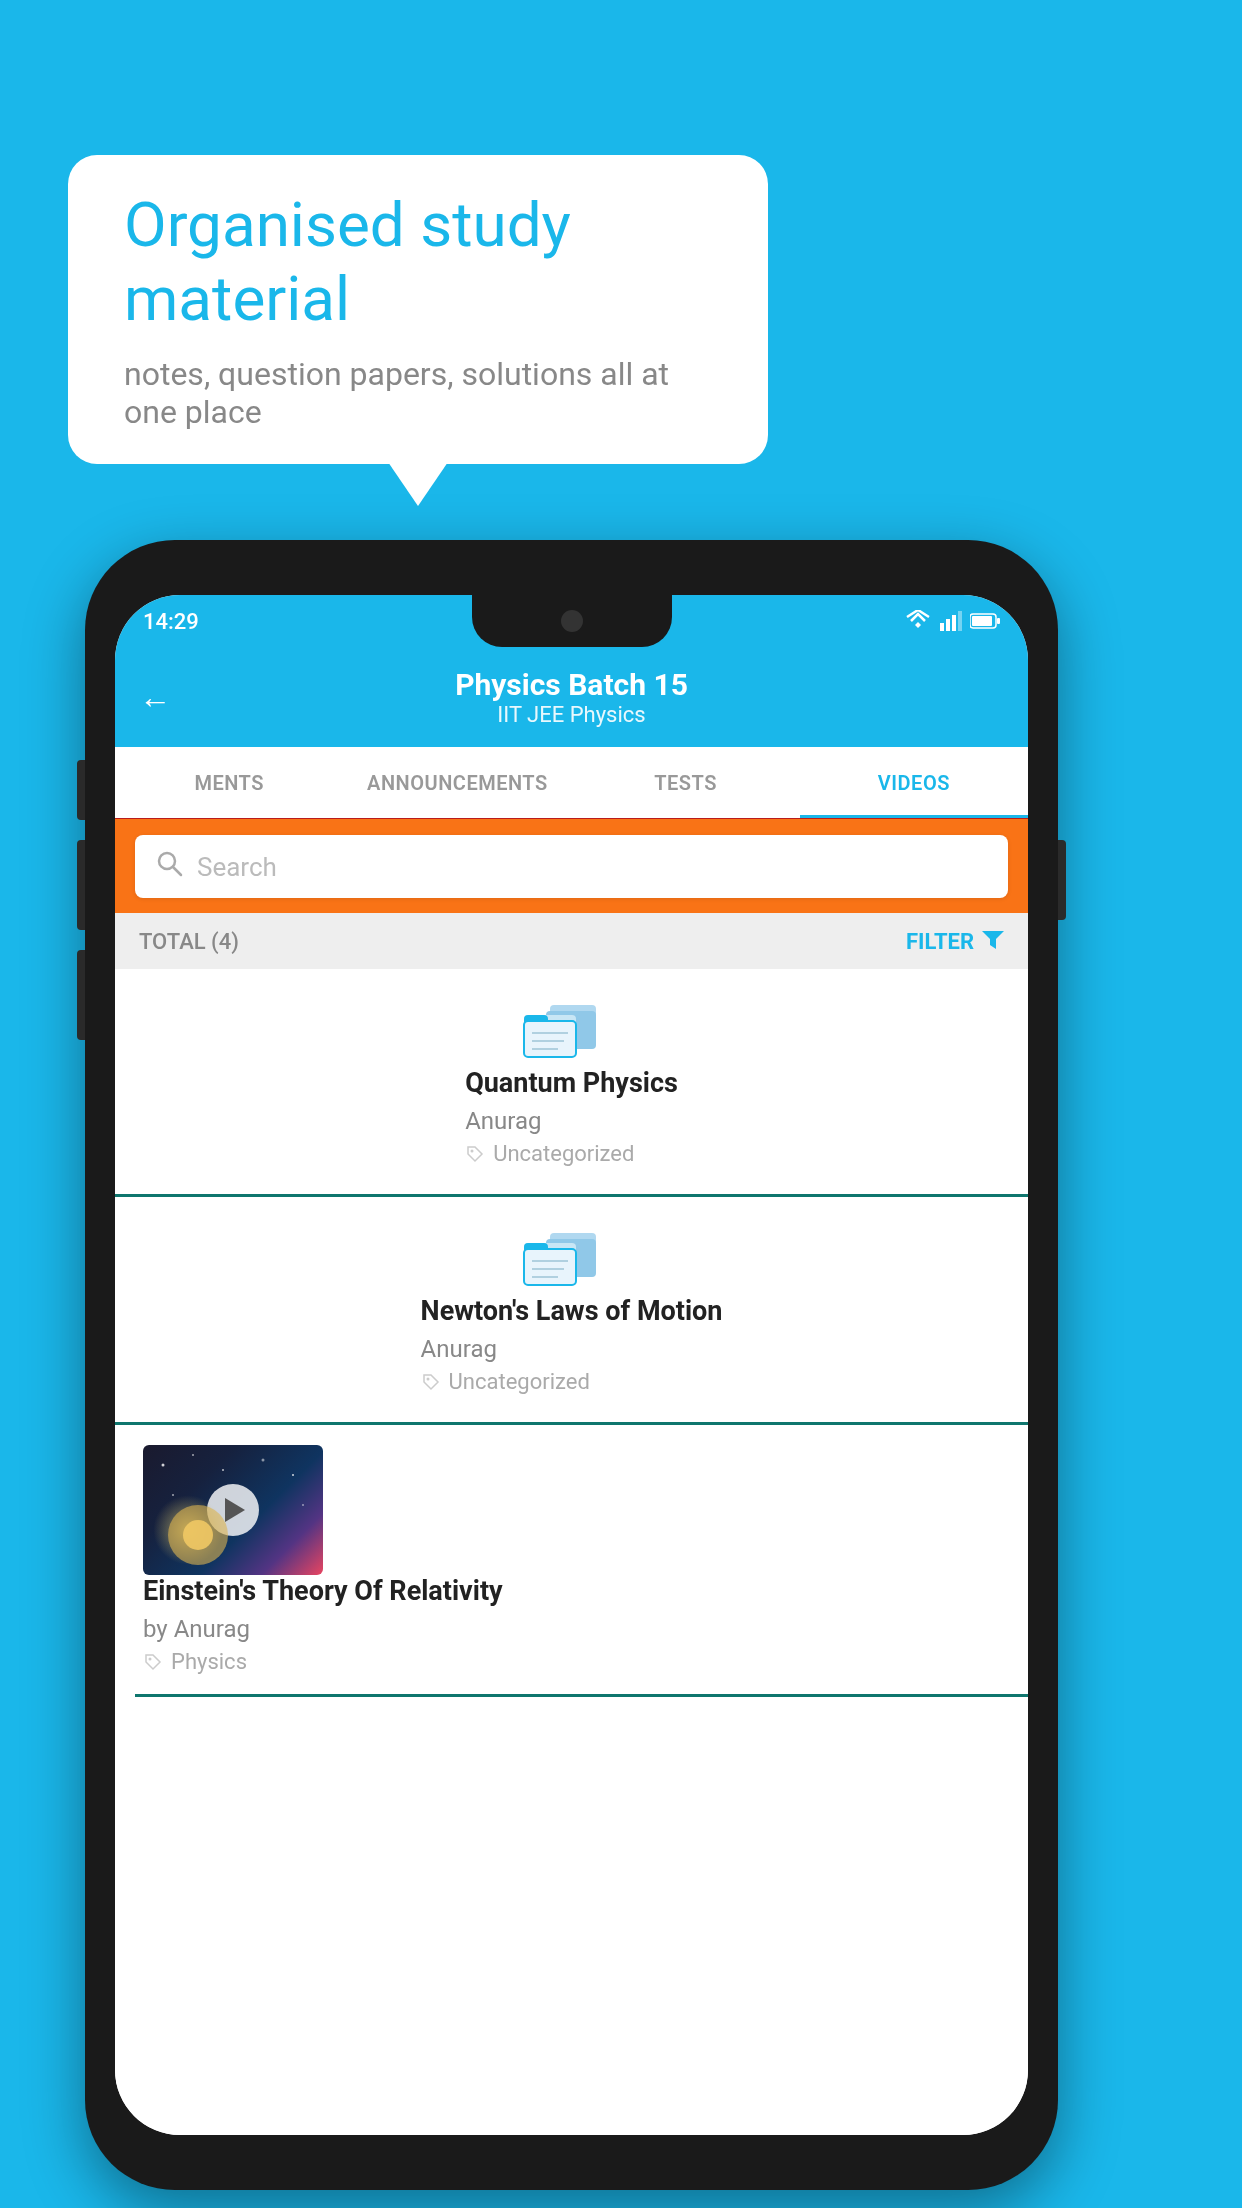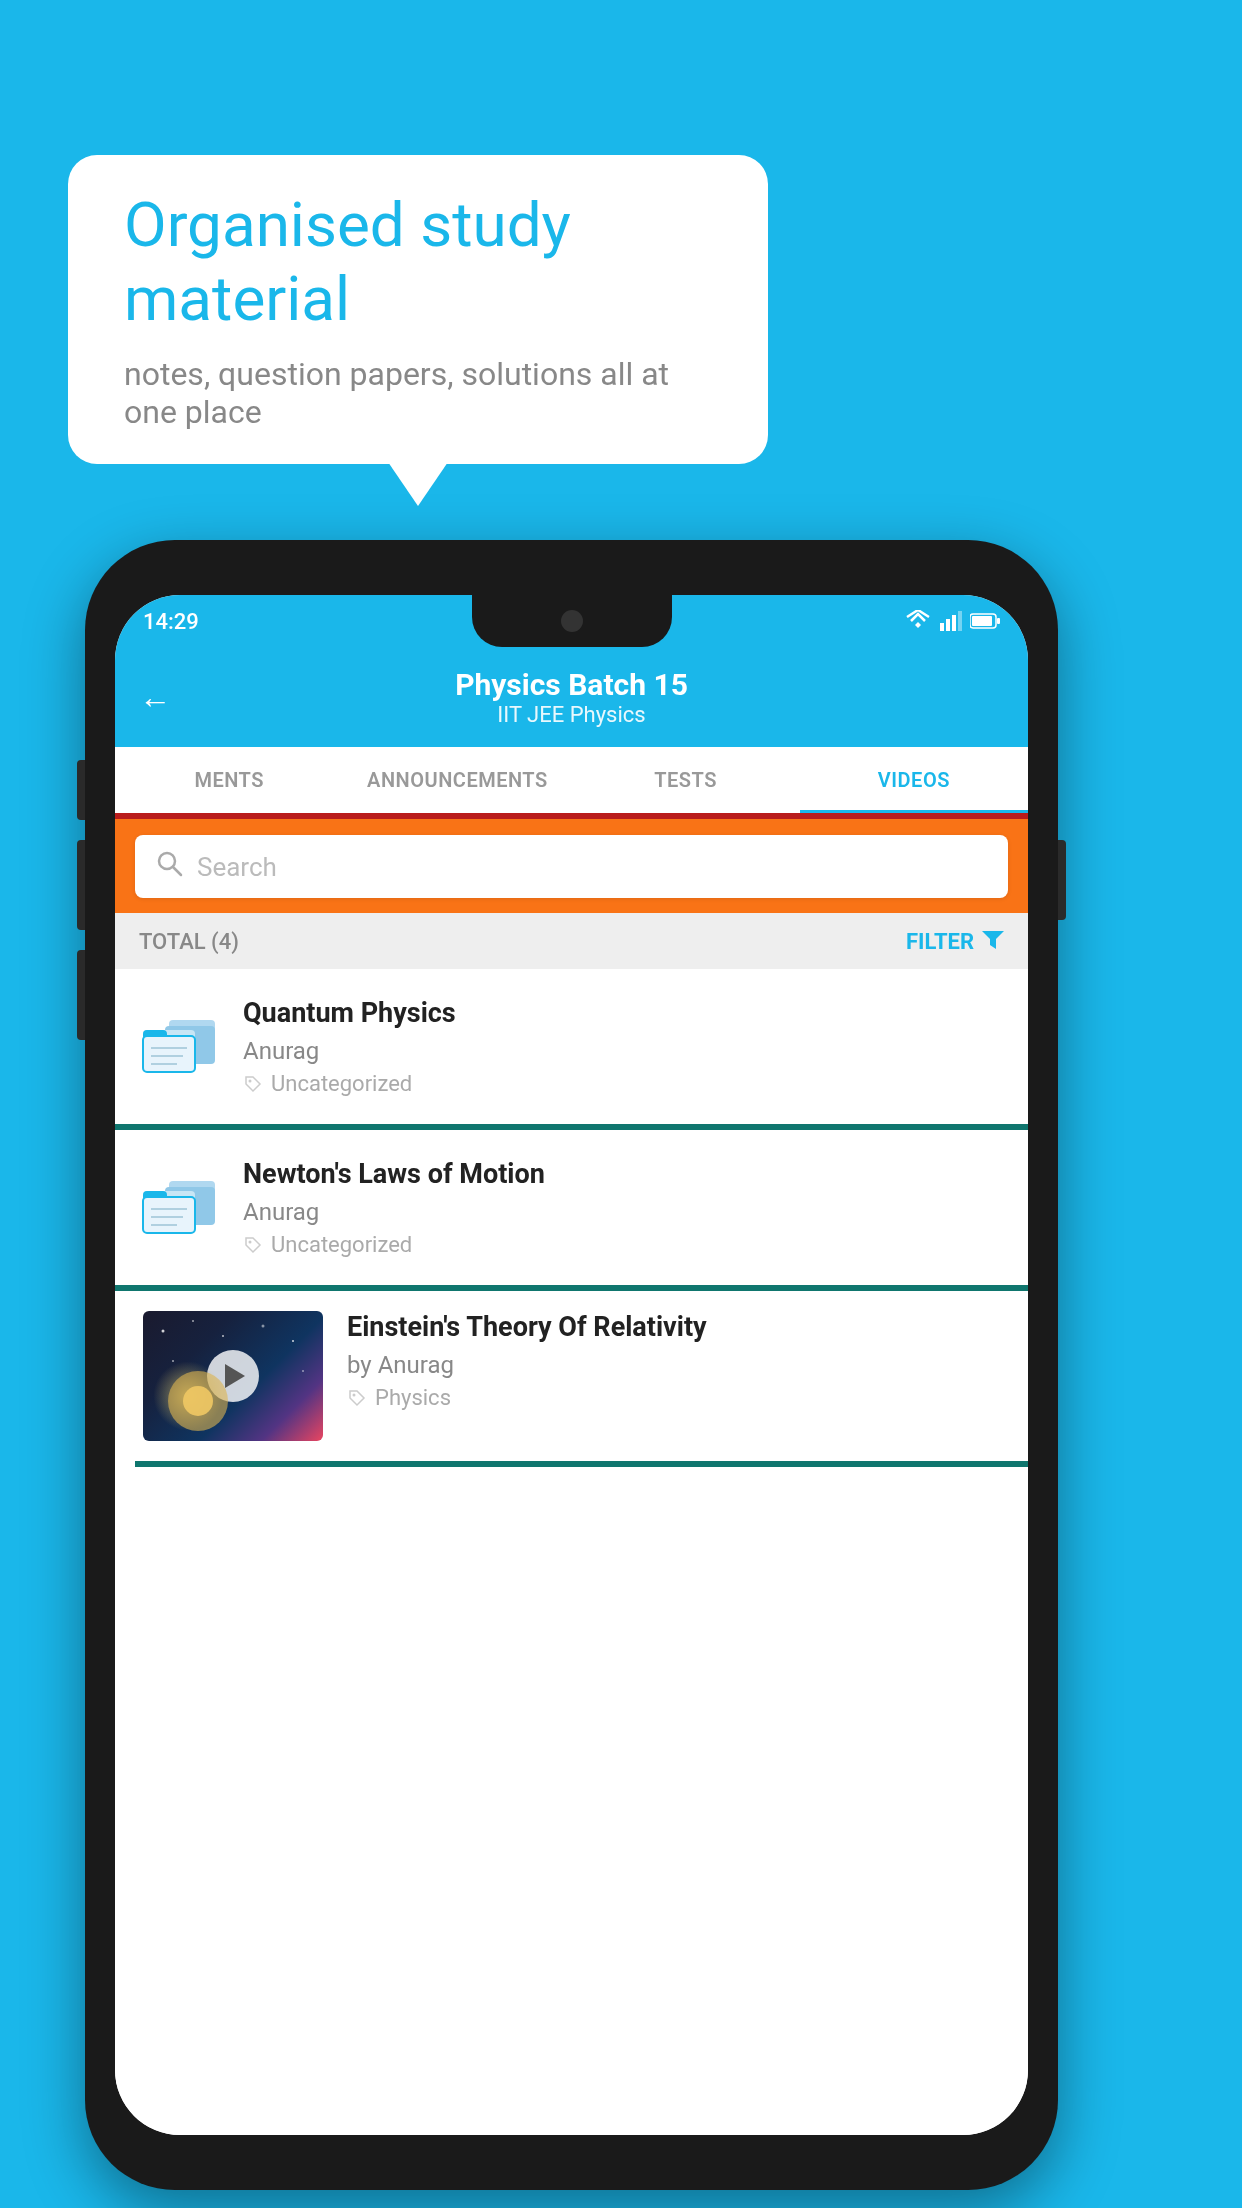--- a/index.html
+++ b/index.html
@@ -156,21 +156,21 @@
     
     .tab-bar {
       position: absolute;
       top: 152px;
       left: 0;
       right: 0;
       height: 72px;
       background: white;
       display: flex;
       align-items: center;
-      border-bottom: 6px solid #b91c1c;
+      border-bottom: 1px solid #b91c1c;
     }
     .tab-item {
       flex: 1;
       text-align: center;
       font-size: 20px;
       font-weight: 600;
       color: #999;
       padding: 0 8px;
       height: 100%;
       display: flex;
@@ -259,22 +259,23 @@
       right: 0;
       bottom: 0;
       background: white;
       overflow: hidden;
     }
 
     .video-item {
       display: flex;
       align-items: center;
       padding: 28px 24px;
-      border-bottom: 6px solid #0f766e;
+      border-bottom: 3px solid #0f766e;
       background: white;
+      flex-direction: column;
     }
     .video-info {
       flex: 1;
     }
     .video-title {
       font-size: 27px;
       font-weight: 700;
       color: #222;
       margin-bottom: 8px;
     }

